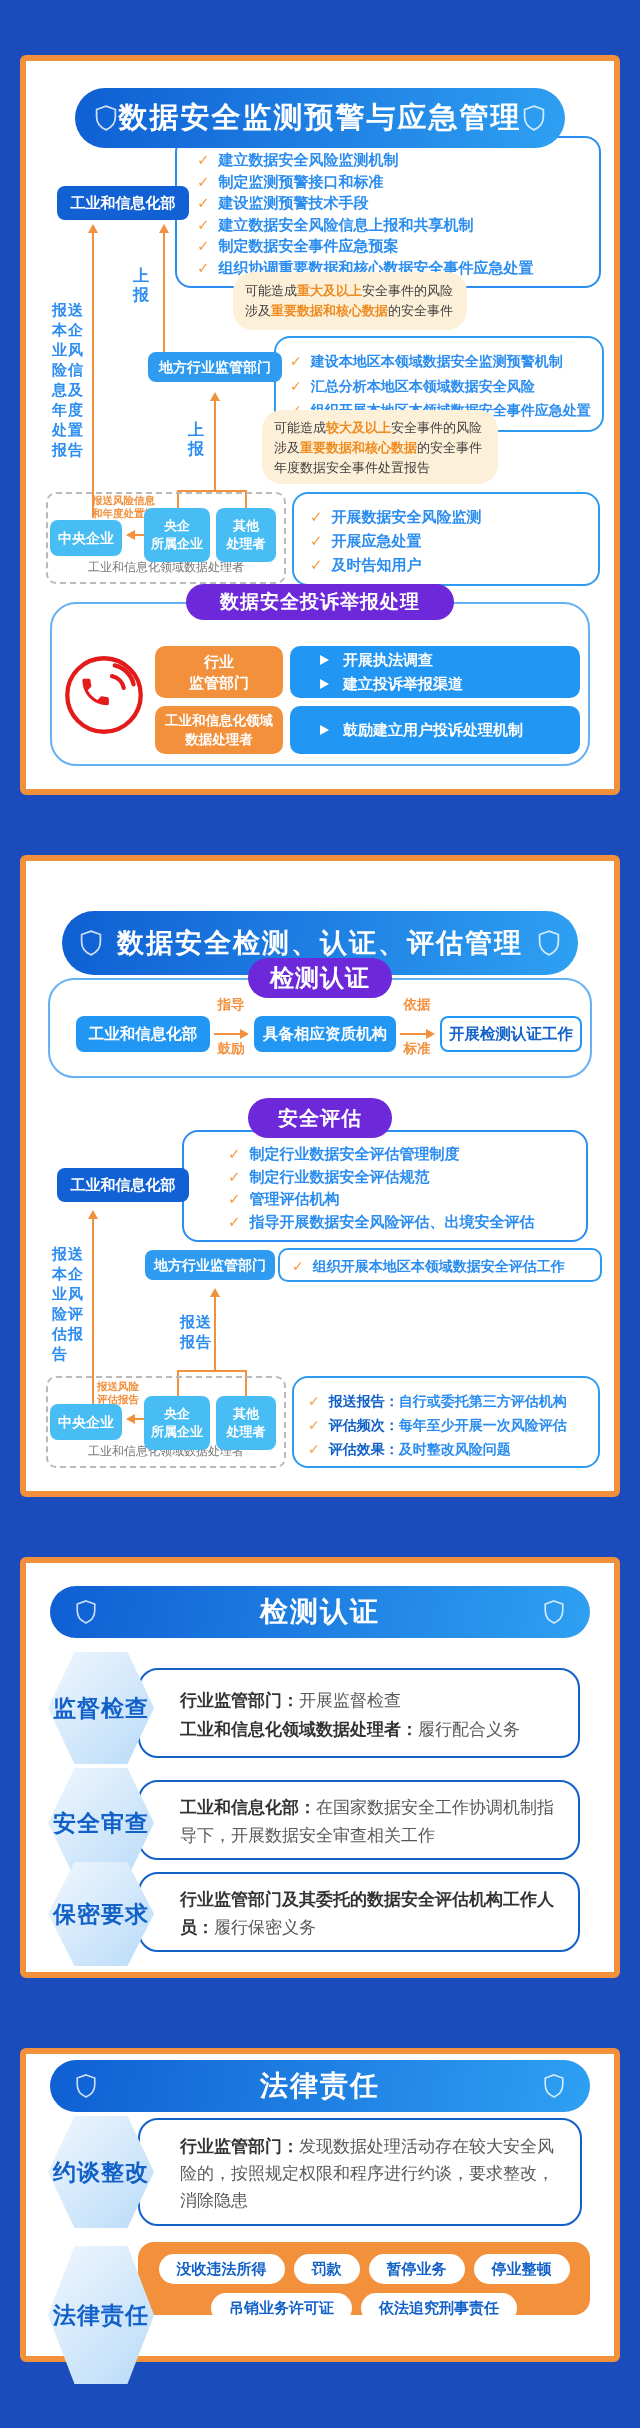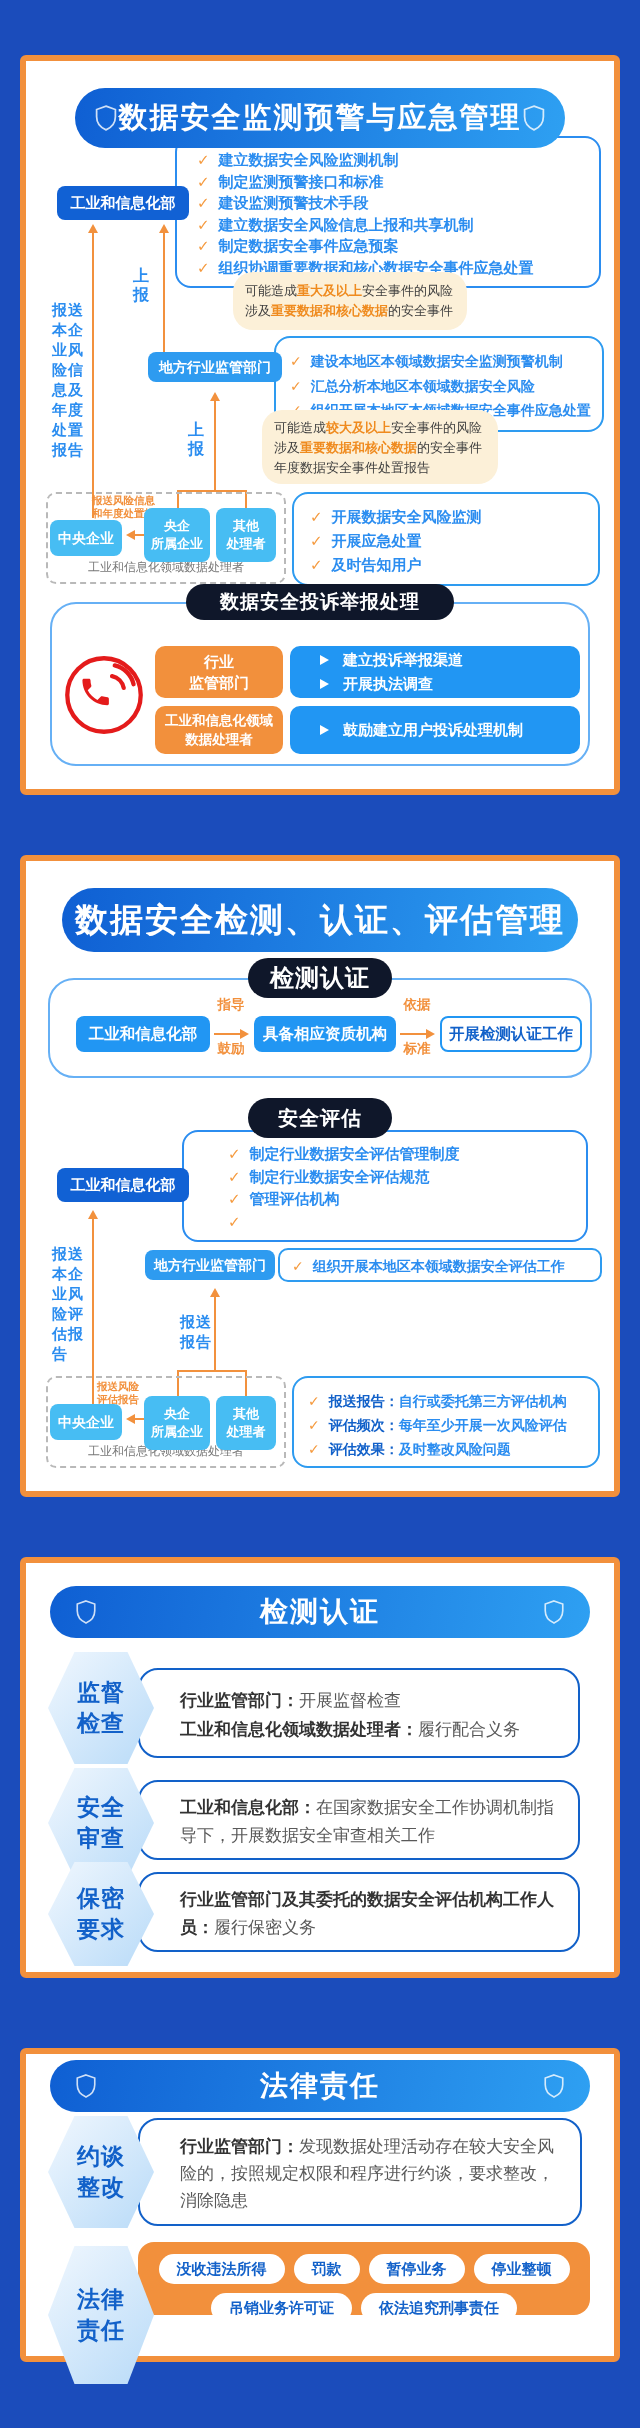--- a/index.html
+++ b/index.html
@@ -6,21 +6,21 @@
   body{
     width:640px;height:2428px;position:relative;overflow:hidden;
     background:#1b4cbb;
     font-family:"Liberation Sans","DejaVu Sans",sans-serif;
   }
   .abs{position:absolute}
   .card{position:absolute;background:#fff;border:6px solid #f2903c;border-radius:6px;box-sizing:border-box}
   .banner{position:absolute;background:linear-gradient(100deg,#0f5fd3,#2ea0f2);border-radius:34px;
     color:#fff;font-weight:bold;display:flex;align-items:center;justify-content:center;letter-spacing:2px;z-index:2}
   .shield{position:absolute;top:50%;transform:translateY(-50%);opacity:.8}
-  .pill{position:absolute;background:#0f172a;border-radius:22px;color:#fff;font-weight:bold;
+  .pill{position:absolute;background:#6d28d9;border-radius:22px;color:#fff;font-weight:bold;
     display:flex;align-items:center;justify-content:center;z-index:4;letter-spacing:1px}
   .chkbox{position:absolute;background:#fff;border:2px solid #2b8df0;border-radius:16px;box-sizing:border-box}
   .chk-item{display:flex;align-items:flex-start;color:#2b8df0;font-weight:bold}
   .chk{color:#f59a3e;font-weight:bold;margin-right:9px;flex:none}
   .govbox{position:absolute;background:#1161d4;border-radius:8px;color:#fff;font-weight:bold;text-align:center;z-index:3}
   .bbox{position:absolute;background:#2e9bf0;border-radius:8px;color:#fff;font-weight:bold;text-align:center;z-index:3}
   .cyan{position:absolute;background:#47bdf3;border-radius:8px;color:#fff;font-weight:bold;text-align:center;z-index:3}
   .vline{position:absolute;width:2px;background:#f2913d}
   .hline{position:absolute;height:2px;background:#f2913d}
   .ah-up{position:absolute;width:0;height:0;border-left:5px solid transparent;border-right:5px solid transparent;border-bottom:9px solid #f2913d}
@@ -34,21 +34,21 @@
   .mini-orange{position:absolute;color:#f2903c;font-weight:bold;font-size:10.5px;line-height:13px;z-index:3}
   .bigframe{position:absolute;background:#fff;border:2px solid #66b0f5;border-radius:26px;box-sizing:border-box}
   .orange-box{position:absolute;background:#f2903c;border-radius:10px;color:#fff;font-weight:bold;text-align:center;box-sizing:border-box}
   .taskbox{position:absolute;background:#2196f3;border-radius:10px;color:#fff;font-weight:bold;box-sizing:border-box;display:flex;flex-direction:column;justify-content:center}
   .task-row{display:flex;align-items:center;padding-left:30px;line-height:24px}
   .tri{display:inline-block;width:0;height:0;border-left:9px solid #fff;border-top:5px solid transparent;border-bottom:5px solid transparent;margin-right:14px;flex:none}
   .flowbox{position:absolute;background:#2196f3;border-radius:8px;color:#fff;font-weight:bold;display:flex;align-items:center;justify-content:center}
   .flow-lbl{position:absolute;color:#f2903c;font-weight:bold;font-size:13.5px;text-align:center;width:36px}
   .hex{position:absolute;background:linear-gradient(135deg,#f0f7fe,#b9dbf8);
     clip-path:polygon(25% 0,75% 0,100% 50%,75% 100%,25% 100%,0 50%);
-    display:flex;flex-direction:column;align-items:center;justify-content:center;
+    display:flex;flex-direction:row;align-items:center;justify-content:center;
     color:#1261c9;font-weight:bold;font-size:23px;line-height:31px;z-index:3;letter-spacing:1px}
   .obox{position:absolute;border:2px solid #1261c9;border-radius:20px;background:#fff;box-sizing:border-box;color:#595959}
   .obox .lbl{color:#333;font-weight:bold}
   .penalty-panel{position:absolute;background:#f2903c;border-radius:16px;box-sizing:border-box;
     display:flex;flex-wrap:wrap;gap:9px;align-items:center;justify-content:center;padding:12px 14px}
   .penalty{background:#fff;border-radius:16px;color:#1261c9;font-weight:bold;font-size:15px;
     padding:5px 18px;line-height:20px;white-space:nowrap}
 </style>
 </head>
 <body>
@@ -186,42 +186,42 @@
 </svg>
 
 <div class="orange-box" style="left:155px;top:646px;width:128px;height:52px;font-size:15px;line-height:21px;padding-top:5px">
   <div>行业</div>
     <div>监管部门</div>
 </div>
 <div class="taskbox" style="left:290px;top:646px;width:290px;height:52px;font-size:15px">
 
 <div class="task-row">
       <span class="tri"></span>
-      <span>建立投诉举报渠道</span>
+      <span>开展执法调查</span>
     </div>
     <div class="task-row">
       <span class="tri"></span>
-      <span>开展执法调查</span>
+      <span>建立投诉举报渠道</span>
     </div>
   </div>
 <div class="orange-box" style="left:155px;top:706px;width:128px;height:48px;font-size:13.5px;line-height:19px;padding-top:5px">
   <div>工业和信息化领域</div>
     <div>数据处理者</div>
 </div>
 <div class="taskbox" style="left:290px;top:706px;width:290px;height:48px;font-size:15px">
 
 <div class="task-row">
       <span class="tri"></span>
       <span>鼓励建立用户投诉处理机制</span>
     </div>
   </div>
 
 <div class="card" style="left:20px;top:855px;width:600px;height:642px"></div>
 
-<div class="banner" style="left:62px;top:888px;width:516px;height:64px;font-size:33px">
+<div class="banner" style="left:62px;top:911px;width:516px;height:64px;font-size:27px">
   <svg class="shield" style="left:14px" width="30" height="30" viewBox="0 0 24 24">
       <path d="M12 2.5 L19.5 5.2 V11 C19.5 15.8 16.4 19.6 12 21.5 C7.6 19.6 4.5 15.8 4.5 11 V5.2 Z" fill="none" stroke="#ffffff" stroke-width="1.4"></path>
     </svg>
   <span>数据安全检测、认证、评估管理</span>
   <svg class="shield" style="right:14px" width="30" height="30" viewBox="0 0 24 24">
       <path d="M12 2.5 L19.5 5.2 V11 C19.5 15.8 16.4 19.6 12 21.5 C7.6 19.6 4.5 15.8 4.5 11 V5.2 Z" fill="none" stroke="#ffffff" stroke-width="1.4"></path>
     </svg>
 </div>
 
 <div class="pill" style="left:248px;top:958px;width:144px;height:40px;font-size:24px">检测认证</div>
@@ -250,20 +250,21 @@
     <div class="chk-item" style="font-size:15px;line-height:22.5px">
       <span class="chk">✓</span>
       <span>制定行业数据安全评估规范</span>
     </div>
     <div class="chk-item" style="font-size:15px;line-height:22.5px">
       <span class="chk">✓</span>
       <span>管理评估机构</span>
     </div>
     <div class="chk-item" style="font-size:15px;line-height:22.5px">
       <span class="chk">✓</span>
+      <span>指导开展数据安全风险评估、出境安全评估</span>
     </div>
   </div>
 <div class="govbox" style="left:57px;top:1168px;width:132px;height:34px;font-size:15px;line-height:34px">工业和信息化部</div>
 
 <div class="ah-up" style="left:88px;top:1210px"></div>
 <div class="vline" style="left:92px;top:1218px;height:186px"></div>
 <div class="vtext" style="left:52px;top:1244px;width:34px;font-size:15px;line-height:20px">报送本企业风险评估报告</div>
 
 <div class="bbox" style="left:145px;top:1250px;width:130px;height:30px;font-size:14px;line-height:30px">地方行业监管部门</div>
 <div class="chkbox" style="left:278px;top:1248px;width:324px;height:34px;border-color:#2e9bf0;border-radius:10px;padding:5px 0 0 12px">

